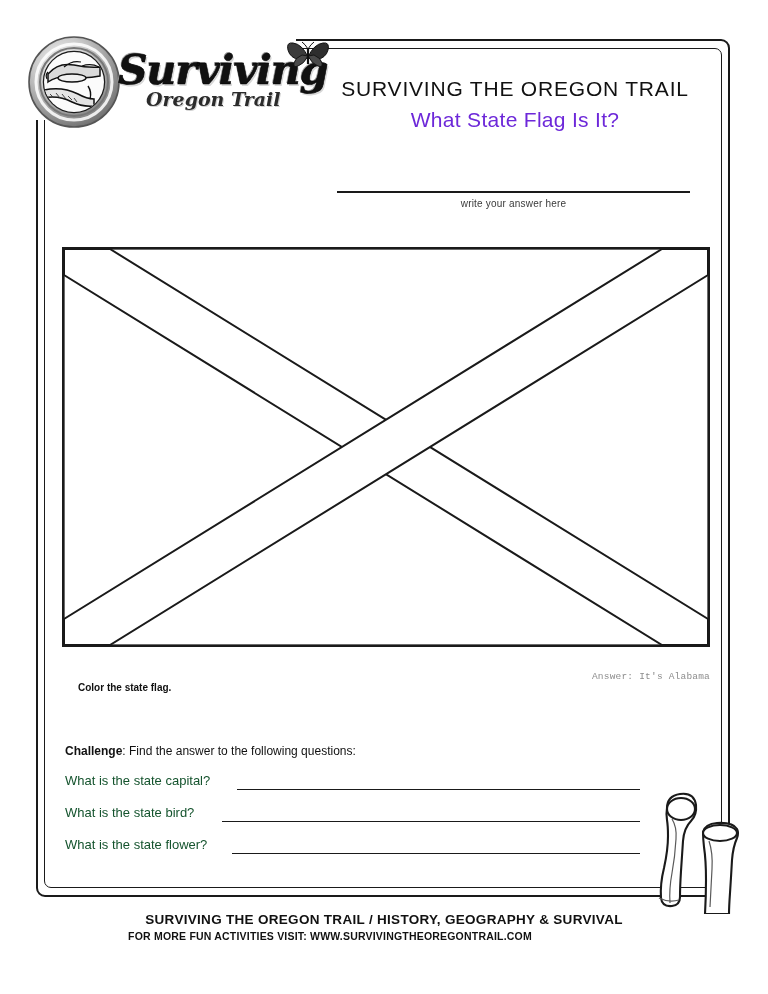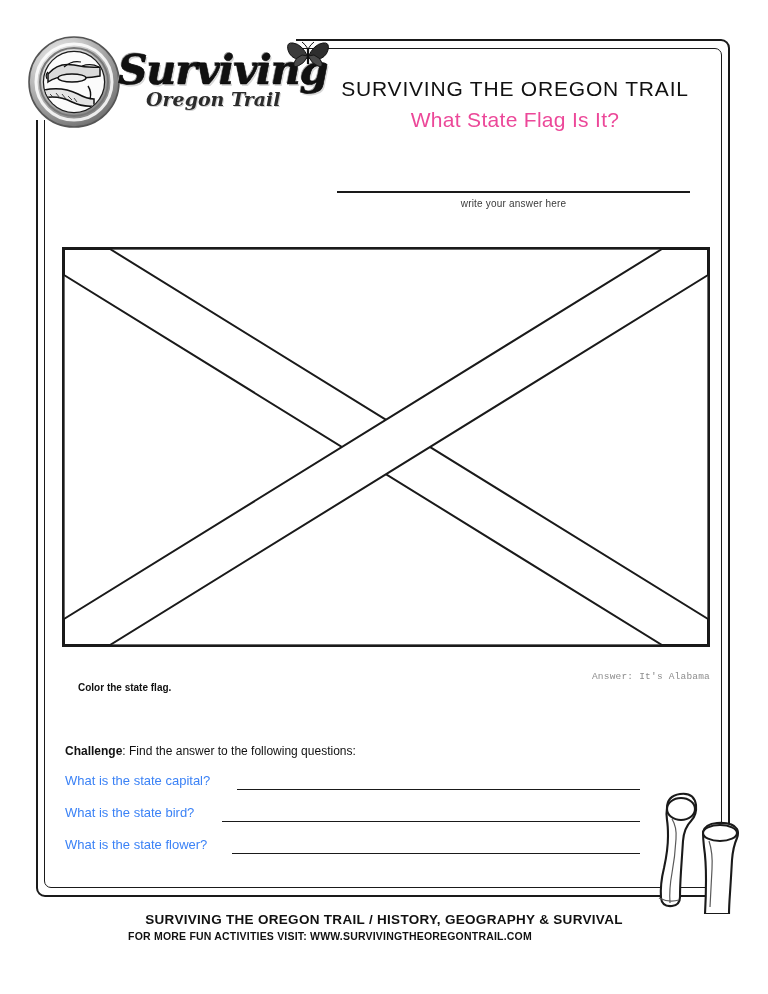--- a/index.html
+++ b/index.html
@@ -129,21 +129,21 @@
   }
   .title-line-2 {
     position: absolute;
     left: 330px;
     top: 108px;
     width: 370px;
     text-align: center;
     font-size: 21px;
     font-weight: 500;
     letter-spacing: 0.3px;
-    color: #ec4899;
+    color: #6d28d9;
     white-space: nowrap;
   }
 
   
   .answer-rule {
     position: absolute;
     left: 337px;
     top: 191px;
     width: 353px;
     height: 0;
@@ -199,21 +199,21 @@
     font-size: 12px;
     color: #111;
     white-space: nowrap;
   }
   .challenge-row b { font-weight: bold; }
 
   .q-row {
     position: absolute;
     left: 65px;
     font-size: 13px;
-    color: #3b82f6;
+    color: #14532d;
     white-space: nowrap;
   }
   .q-row .q-label { display: inline-block; }
   .q-rule {
     position: absolute;
     height: 0;
     border-top: 1.6px solid #1a1a1a;
   }
   .q1 { top: 773px; }
   .q2 { top: 805px; }

